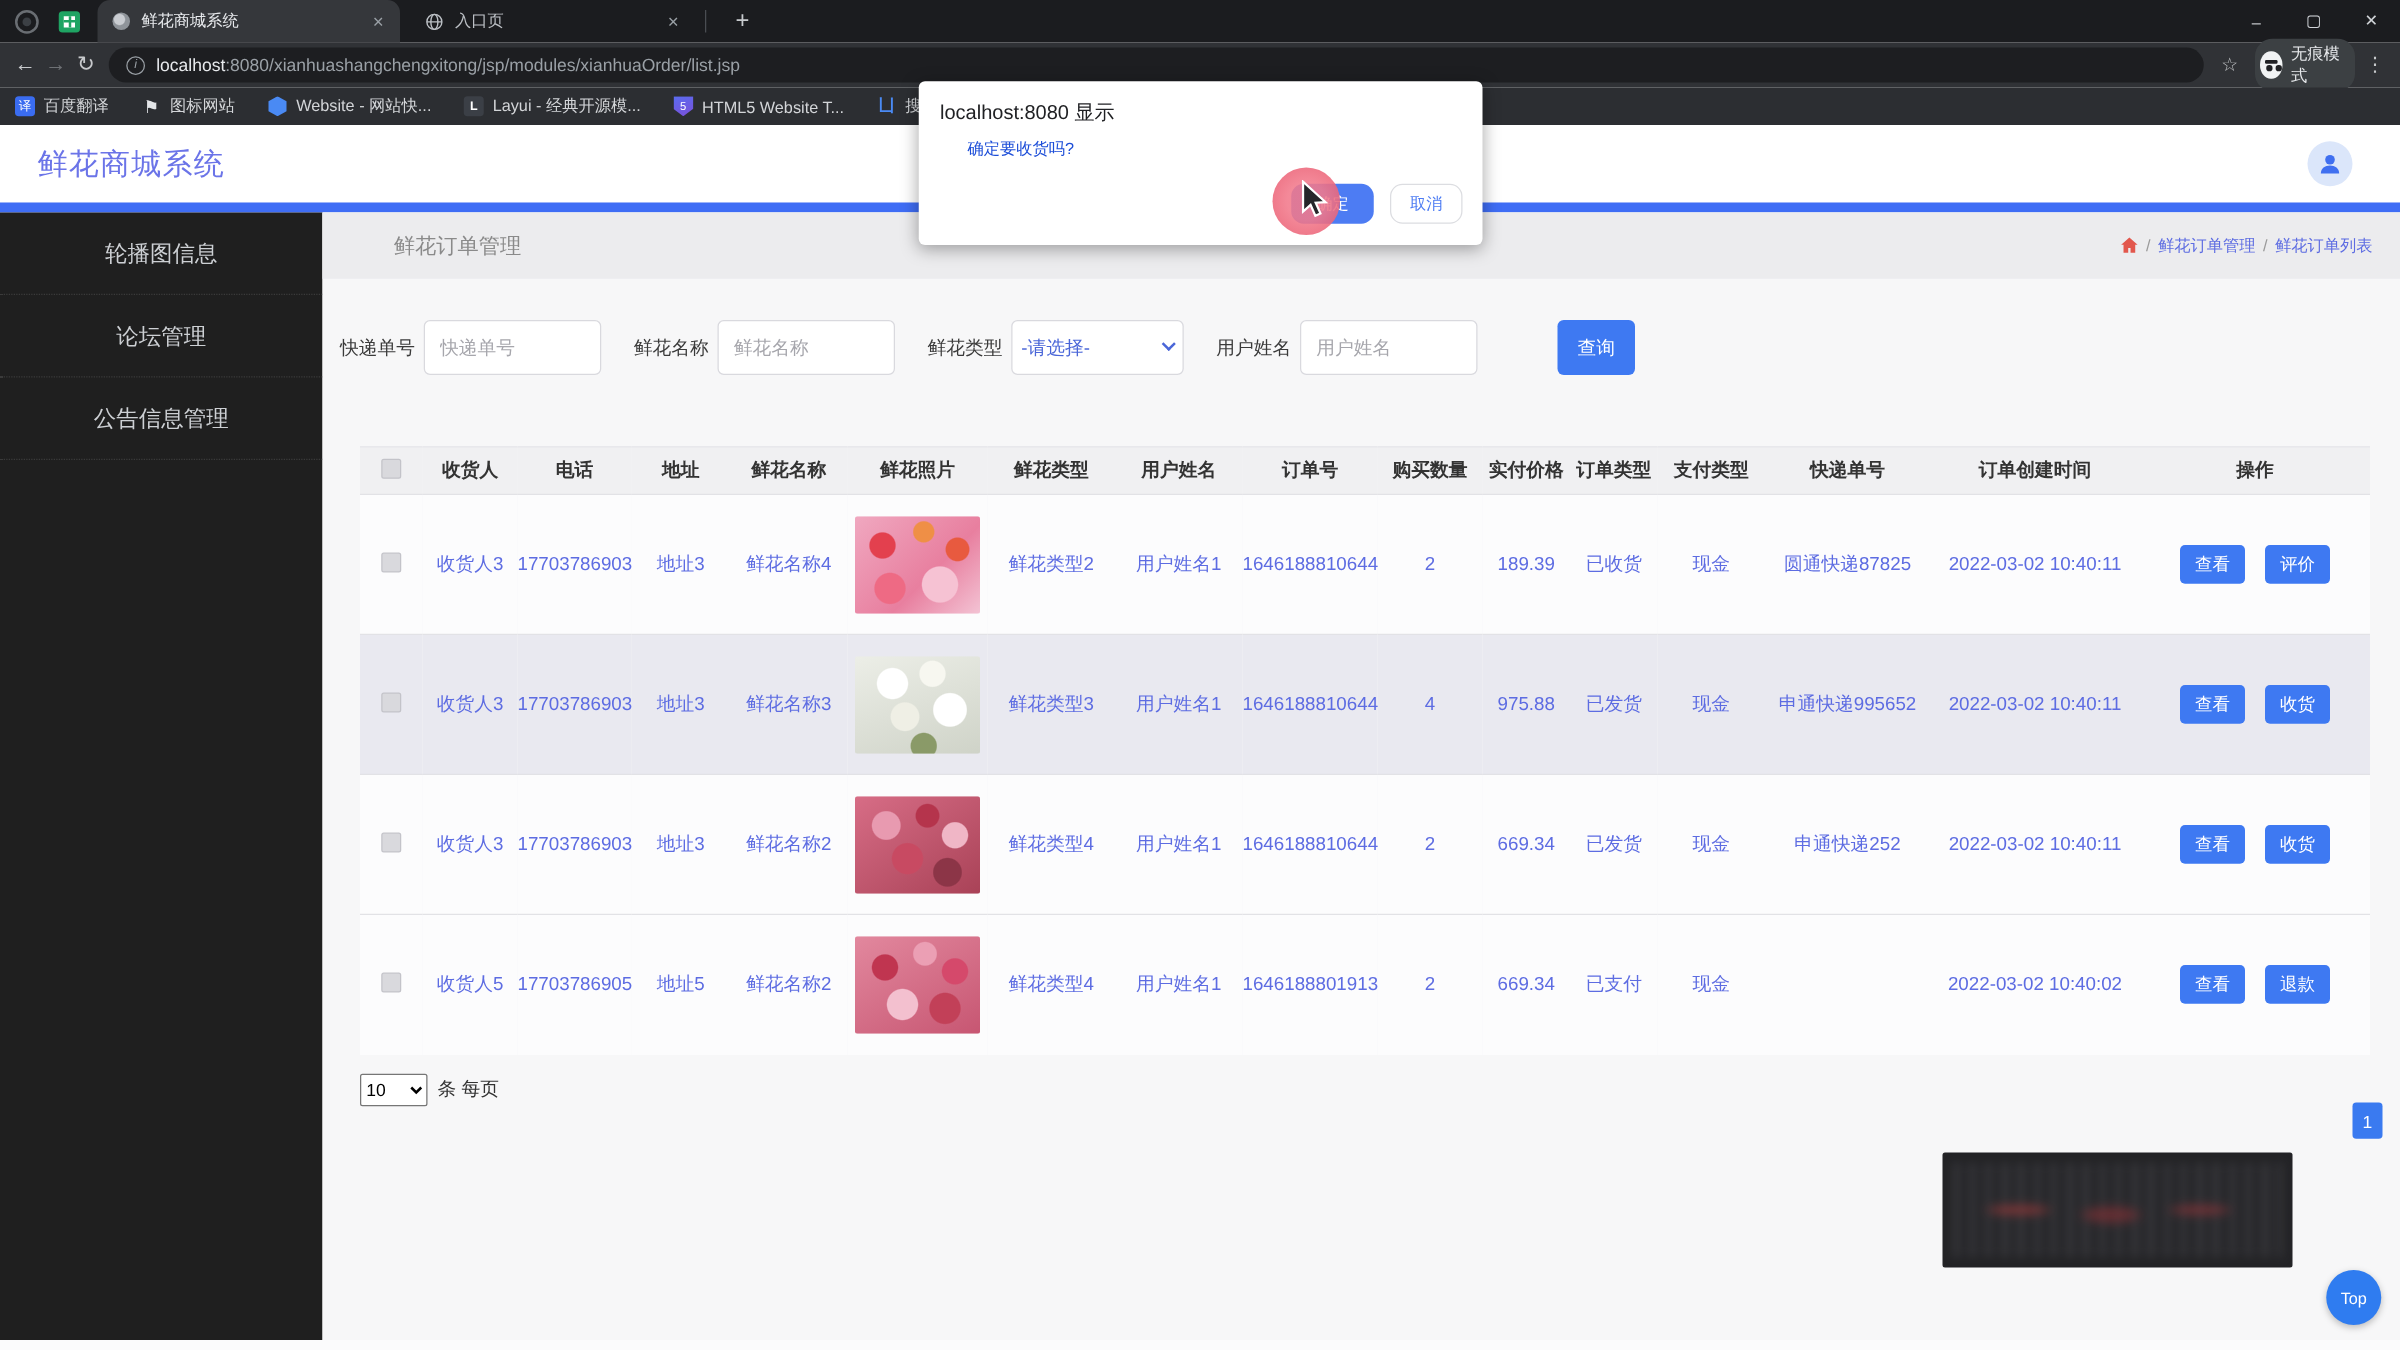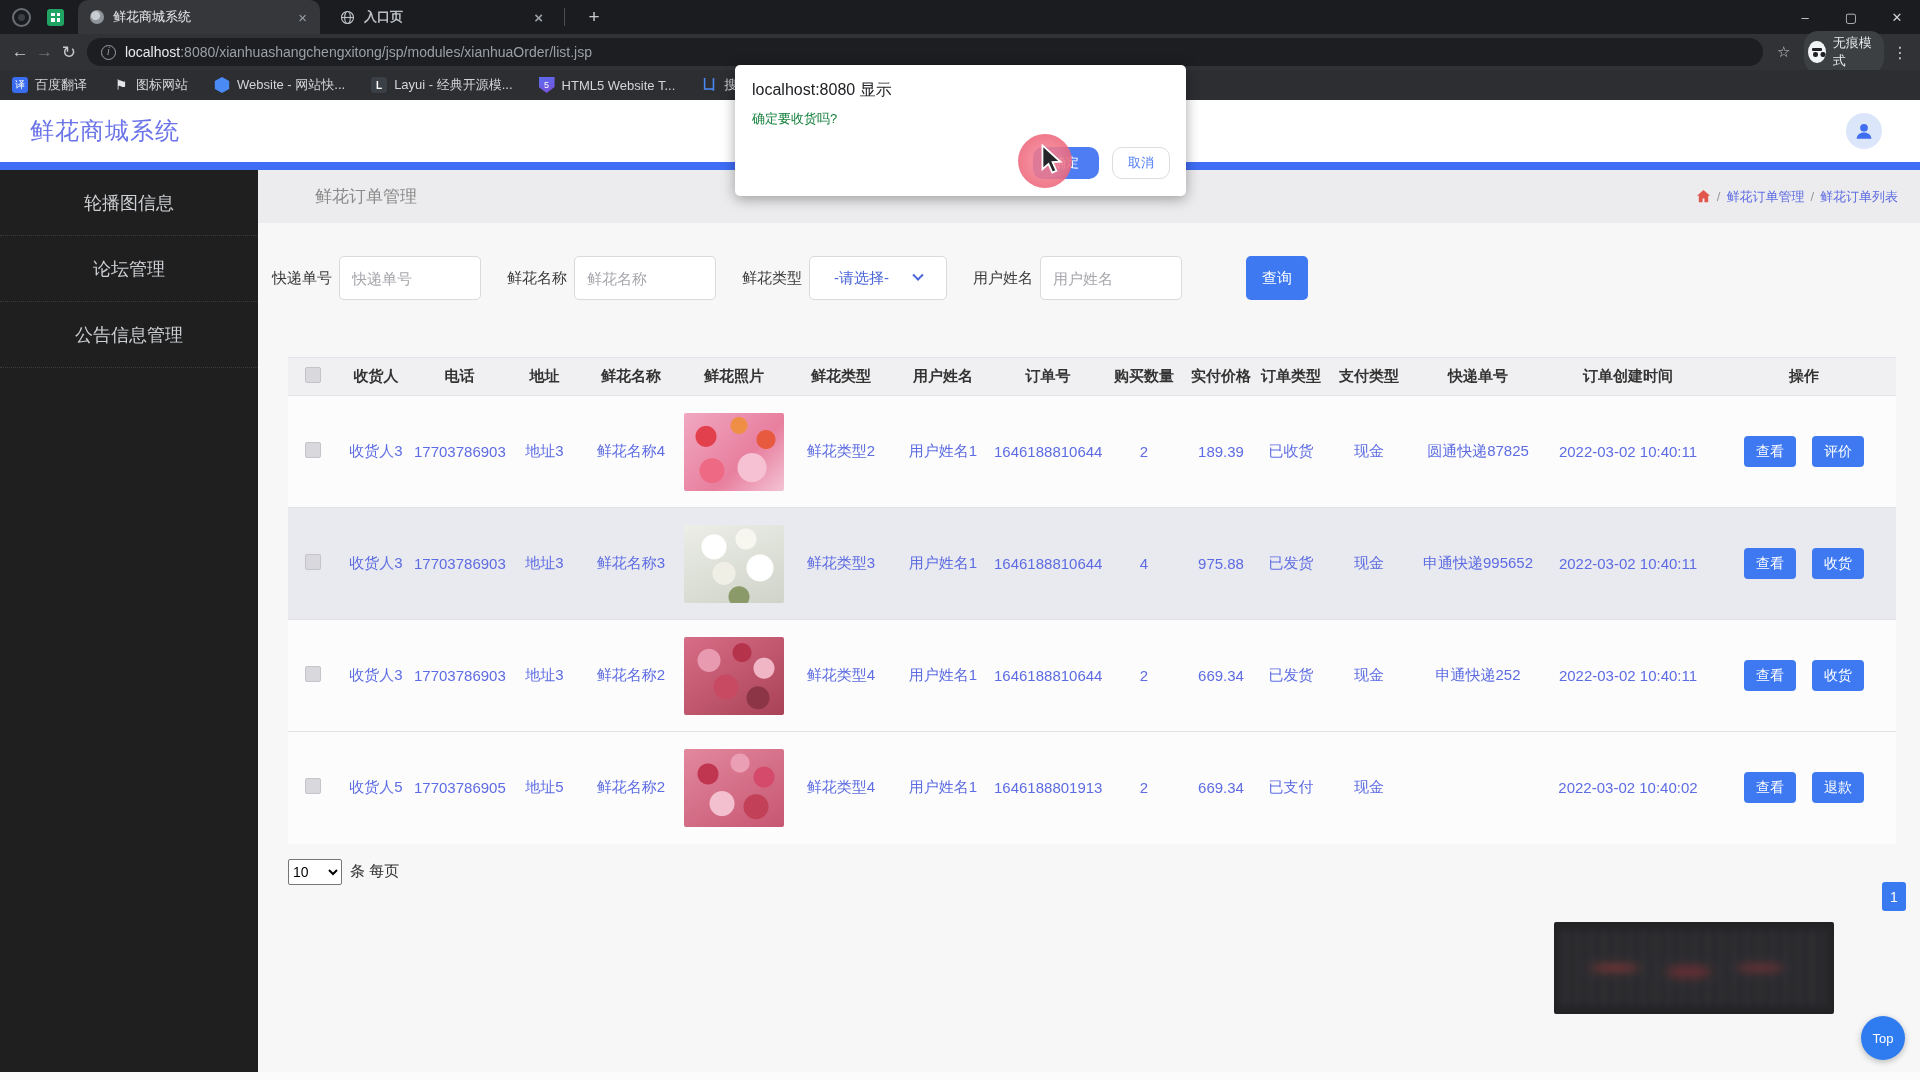--- a/index.html
+++ b/index.html
@@ -9,21 +9,21 @@
   
   .titlebar { position:absolute; left:0; top:0; width:1920px; height:34px; background:#1b1c1f; display:flex; align-items:center; }
   .browser-logo { width:19px; height:19px; border:2px solid #6a6e73; border-radius:50%; margin-left:12px; position:relative; }
   .browser-logo::after { content:""; position:absolute; left:4px; top:4px; width:7px; height:7px; border-radius:50%; background:#3c4045; }
   .pinned-icon { width:17px; height:17px; background:#1fa463; border-radius:3px; margin-left:16px; position:relative; }
   .pinned-icon::after { content:""; position:absolute; inset:4px; background:
       linear-gradient(#1fa463,#1fa463) center/2px 100% no-repeat,
       linear-gradient(#1fa463,#1fa463) center/100% 2px no-repeat,#fff; }
   .tab { height:34px; display:flex; align-items:center; padding:0 10px 0 12px; font-size:13px; color:#bdc1c6; position:relative; }
   .tab.active { background:#35373b; color:#e8eaed; border-radius:10px 10px 0 0; margin-left:14px; width:242px; }
-  .tab.inactive { width:228px; margin-left:8px;font-weight:bold; }
+  .tab.inactive { width:228px; margin-left:8px; }
   .tab .tab-title { flex:1; white-space:nowrap; overflow:hidden; margin-left:9px; }
   .tab .tab-close { color:#9aa0a6; font-size:15px; padding:0 3px; cursor:default; }
   .favicon-flower { width:14px; height:14px; border-radius:50%; background:radial-gradient(circle at 40% 40%,#c9ccd1 0 4px,#8f949a 5px); flex:0 0 auto; }
   .tab-sep { width:1px; height:18px; background:#4a4d52; margin-left:8px; }
   .newtab { color:#c7cacd; font-size:19px; margin-left:16px; width:26px; text-align:center; }
   .win-controls { margin-left:auto; display:flex; height:34px; }
   .win-btn { width:46px; height:34px; display:flex; align-items:center; justify-content:center; color:#cfd2d6; font-size:13px; }
 
   .toolbar { position:absolute; left:0; top:34px; width:1920px; height:36px; background:#303236; display:flex; align-items:center; }
   .nav-ic { color:#c7c9cc; font-size:17px; width:30px; text-align:center; }
@@ -63,21 +63,21 @@
   .pagebar { height:53px; background:#ececee; display:flex; align-items:center; }
   .page-title { margin-left:57px; font-size:17px; color:#8a8a8a; }
   .breadcrumb { margin-left:auto; margin-right:22px; display:flex; align-items:center; gap:6px; font-size:13px; }
   .breadcrumb .sep { color:#999; }
   .breadcrumb .crumb { color:#5d6ce2; }
 
   .filters { display:flex; align-items:center; margin:33px 0 0 14px; height:44px; }
   .f-label { font-size:15px; color:#3a3a3a; margin-right:7px; white-space:nowrap; }
   .f-input { width:142px; height:44px; border:1px solid #d9d9de; border-radius:5px; background:#fff; font-size:15px; padding:0 12px; color:#333; margin-right:26px; outline:none; font-family:inherit; }
   .f-input::placeholder { color:#a6a6ac; }
-  .sel { width:138px; height:44px; border:1px solid #d9d9de; border-radius:5px; background:#fff; display:flex; align-items:center; padding:0 24px; margin-right:26px; }
+  .sel { width:138px; height:44px; border:1px solid #d9d9de; border-radius:5px; background:#fff; display:flex; align-items:center; padding:0 7px; margin-right:26px; }
   .sel .sel-val { font-size:15px; color:#4a66d8; flex:1; }
   .chev { width:8px; height:8px; border-right:2px solid #4a66d8; border-bottom:2px solid #4a66d8; transform:rotate(45deg) translate(-2px,-2px); }
   .btn-search { width:62px; height:44px; margin-left:38px; background:#3e79f2; color:#fff; font-size:15px; border:none; border-radius:5px; font-family:Liberation Serif, serif; }
 
   .table-wrap { margin:57px 24px 0 30px; }
   table { border-collapse:collapse; table-layout:fixed; width:1608px; border-top:1px solid #e4e4e8; }
   th { height:38px; background:#f0f0f2; font-size:15px; color:#333; font-weight:bold; text-align:center; }
   td { height:112px; text-align:center; font-size:15px; color:#5d6ce2; border-top:1px solid #e2e2e6; }
   tr.r-light td { background:#fcfcfd; }
   tr.r-dark td { background:#e9e9f0; }
@@ -123,21 +123,21 @@
       radial-gradient(ellipse at 48% 55%, rgba(150,50,55,.5) 0 16px, rgba(150,50,55,0) 28px),
       radial-gradient(ellipse at 75% 50%, rgba(160,55,60,.5) 0 17px, rgba(160,55,60,0) 29px),
       repeating-linear-gradient(90deg, rgba(90,90,95,.35) 0 6px, rgba(40,40,44,.3) 6px 13px);
       filter:blur(4px); }
   .top-btn { position:absolute; left:1603px; top:846px; width:44px; height:44px; border-radius:50%; background:#2f7cf0; color:#fff; font-size:13px; display:flex; align-items:center; justify-content:center; box-shadow:0 2px 6px rgba(0,0,0,.25); }
   .bottom-strip { position:absolute; left:0; top:1072px; width:1920px; height:8px; background:#fbfbfc; z-index:20; }
 
   
   .dialog { position:absolute; left:735px; top:65px; width:451px; height:131px; background:#fff; border-radius:5px; box-shadow:0 3px 14px rgba(0,0,0,.35); z-index:50; display:flex; flex-direction:column; padding:15px 16px 17px 17px; }
   .dlg-title { font-size:16px; color:#202124; }
-  .dlg-msg { font-size:13px; color:#15803d; margin-top:9px; }
+  .dlg-msg { font-size:13px; color:#1d4ed8; margin-top:9px;margin-left:22px; }
   .dlg-btns { margin-top:auto; display:flex; justify-content:flex-end; gap:13px; }
   .dlg-ok { width:66px; height:32px; background:#4d7cf3; color:#fff; border:none; border-radius:10px; font-size:13px; font-family:inherit; }
   .dlg-cancel { width:58px; height:32px; background:#fff; color:#4d7cf3; border:1px solid #dcdde1; border-radius:10px; font-size:13px; font-family:inherit; }
 
   .click-ring { position:absolute; left:1018px; top:134px; width:54px; height:54px; border-radius:50%; background:radial-gradient(circle,#f2798b 0 40%,#e8566b 100%); opacity:.88; z-index:60; }
   .cursor { position:absolute; left:1038px; top:144px; z-index:61; }
 </style>
 </head>
 <body>
 

